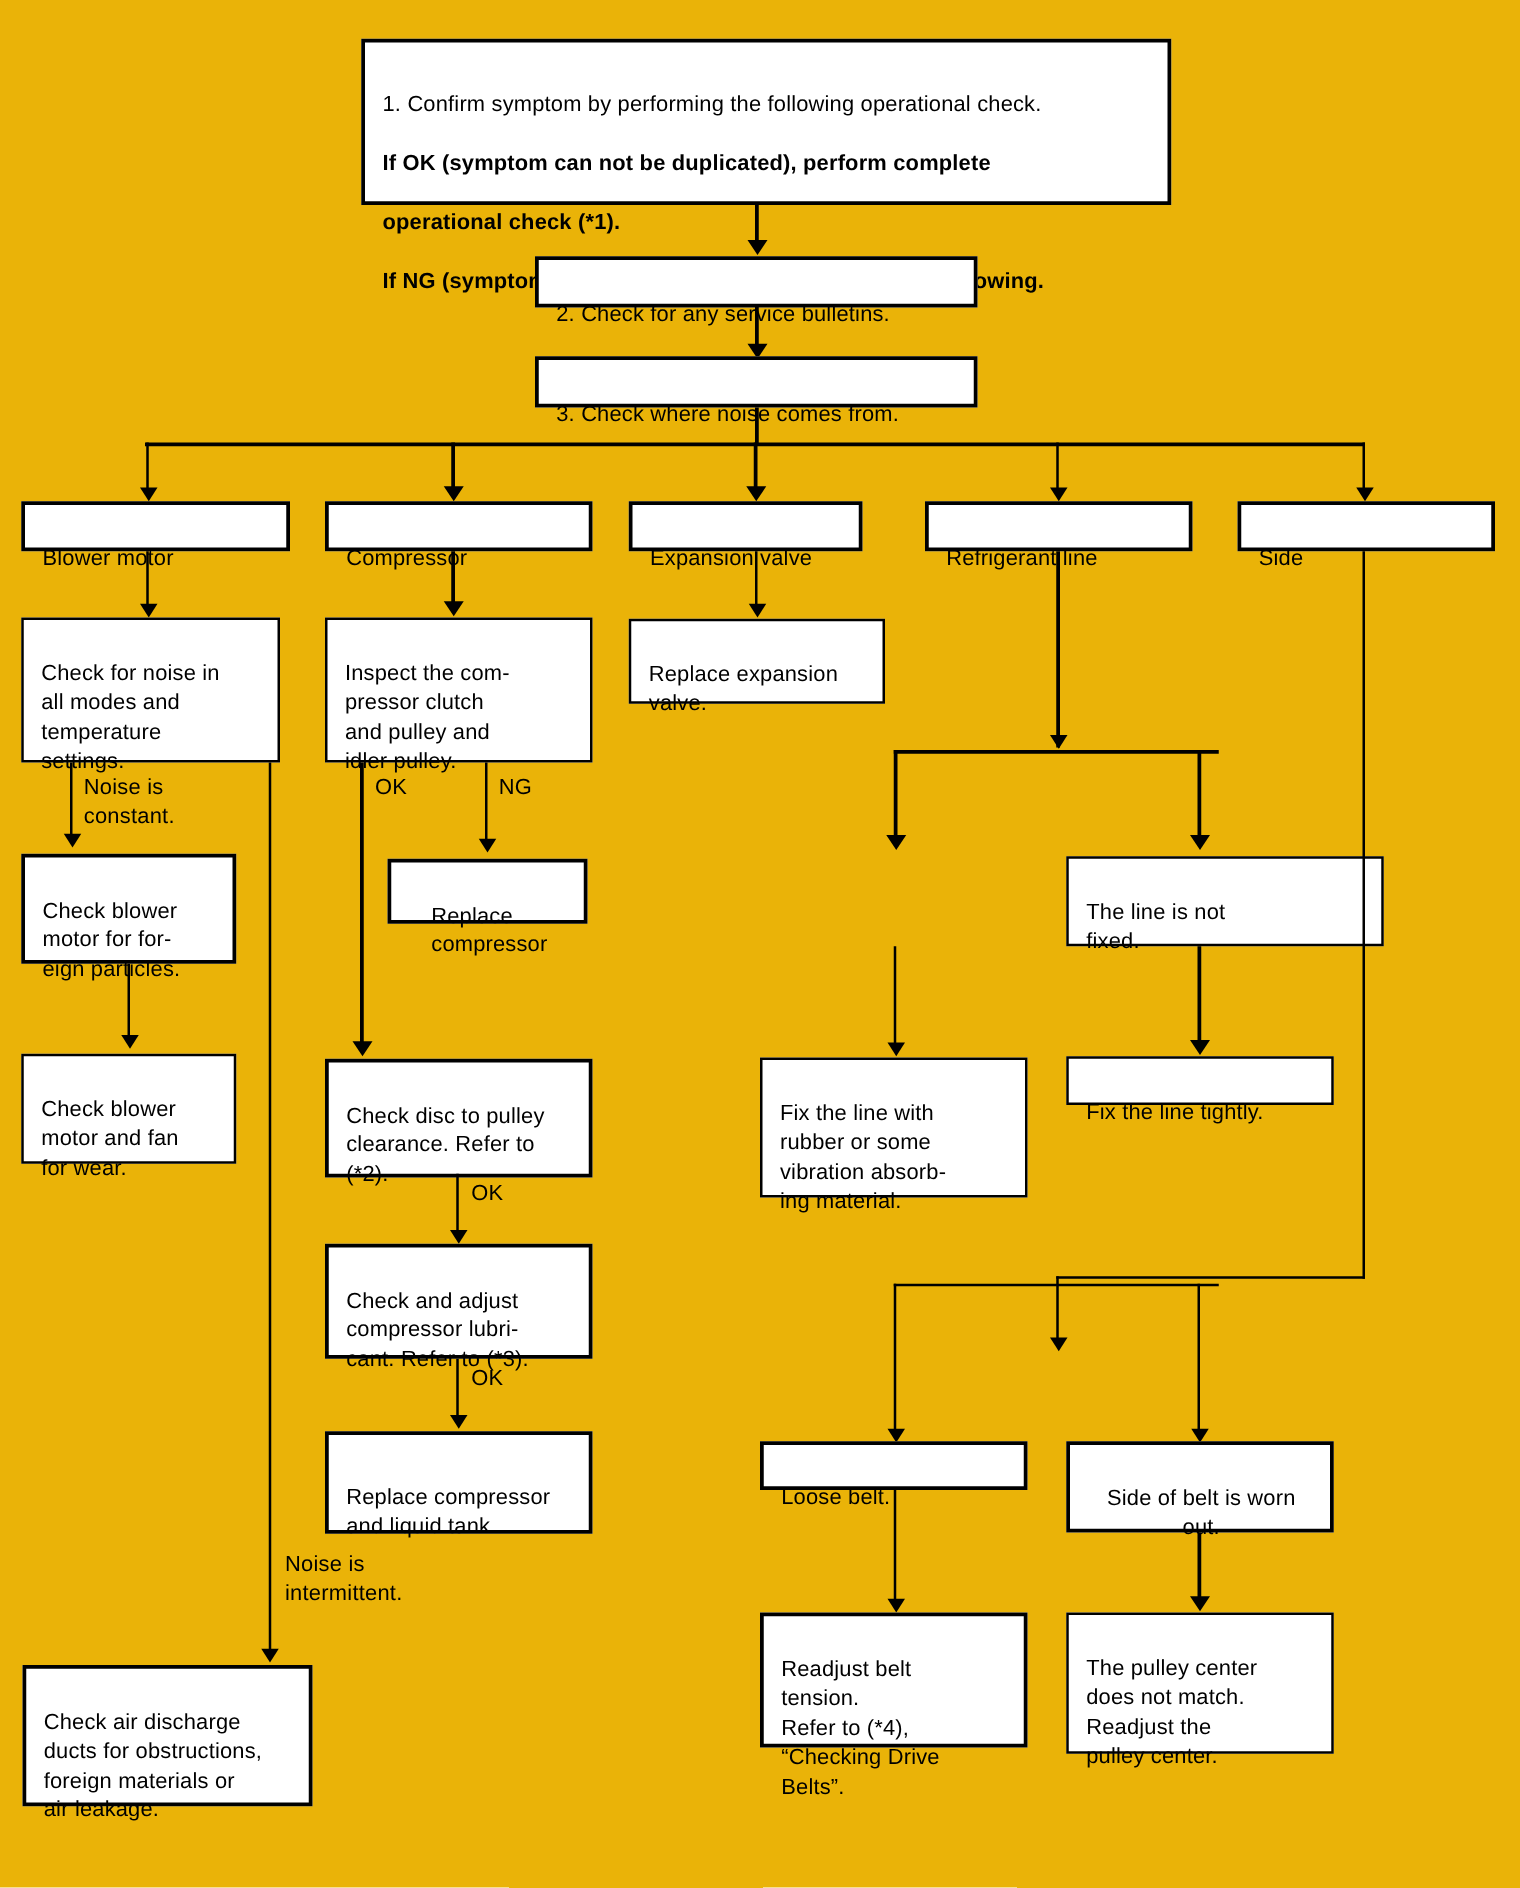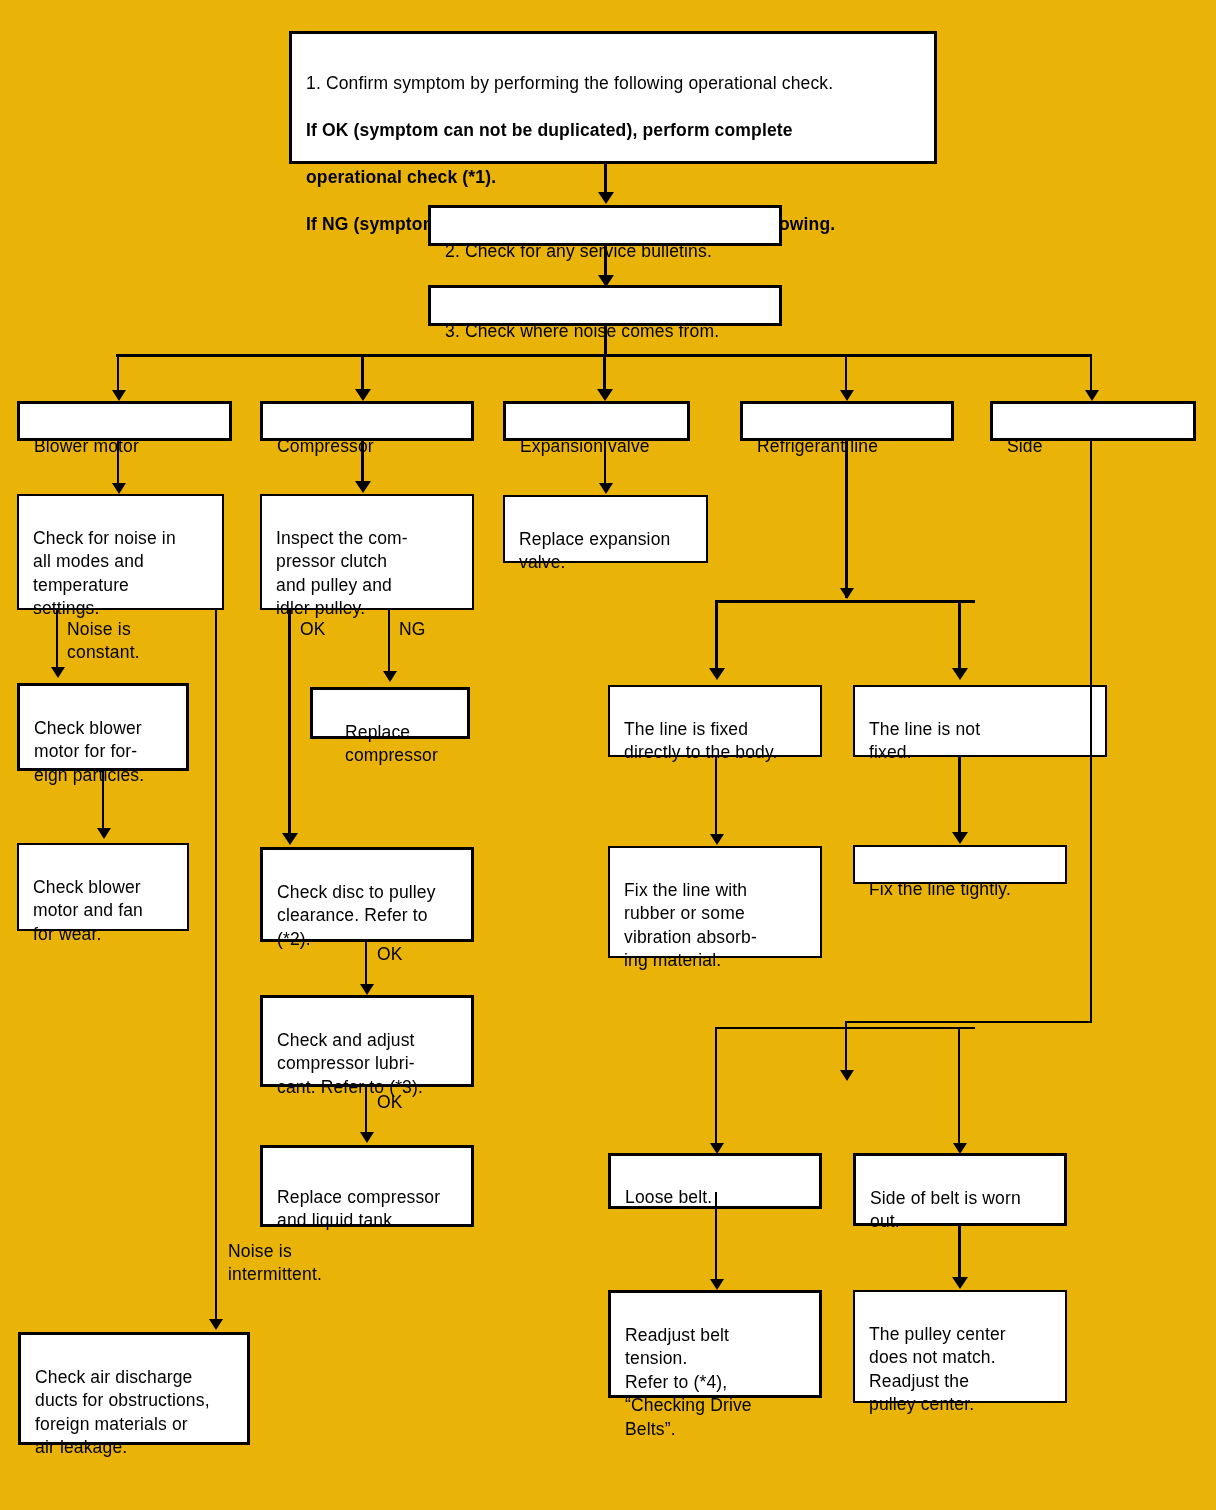--- a/index.html
+++ b/index.html
@@ -229,24 +229,20 @@
   <div class="vline t3" style="left:845px; top:441px; height:157px;"></div>
   <div class="arrow" style="left:840px; top:588px;"></div>
   <div class="hline t3" style="left:715px; top:600px; width:260px;"></div>
 
   <div class="vline t3" style="left:715px; top:600px; height:72px;"></div>
   <div class="arrow big" style="left:709px; top:668px;"></div>
 
   <div class="vline t3" style="left:958px; top:600px; height:72px;"></div>
   <div class="arrow big" style="left:952px; top:668px;"></div>
 
-  <div class="box" style="left:608px; top:685px; width:214px; height:72px;">
-    <span>The line is fixed
-directly to the body.</span>
-  </div>
 
   <div class="box" style="left:853px; top:685px; width:254px; height:72px;">
     <span>The line is not
 fixed.</span>
   </div>
 
   <div class="vline" style="left:715px; top:757px; height:80px;"></div>
   <div class="arrow" style="left:710px; top:834px;"></div>
 
   <div class="box" style="left:608px; top:846px; width:214px; height:112px;">
@@ -268,25 +264,25 @@
   <div class="vline" style="left:845px; top:1021px; height:54px;"></div>
   <div class="arrow" style="left:840px; top:1070px;"></div>
 
   <div class="hline" style="left:715px; top:1027px; width:260px;"></div>
   <div class="vline" style="left:715px; top:1027px; height:119px;"></div>
   <div class="arrow" style="left:710px; top:1143px;"></div>
 
   <div class="vline" style="left:958px; top:1027px; height:119px;"></div>
   <div class="arrow" style="left:953px; top:1143px;"></div>
 
-  <div class="box thick" style="left:608px; top:1153px; width:214px; height:56px; padding-top:6px;">
+  <div class="box thick" style="left:608px; top:1153px; width:214px; height:39px; padding-top:6px;">
     <span>Loose belt.</span>
   </div>
 
-  <div class="box thick" style="left:853px; top:1153px; width:214px; height:73px;">
+  <div class="box thick" style="left:853px; top:1153px; width:214px; height:73px;text-align:center;">
     <span>Side of belt is worn
 out.</span>
   </div>
 
   <div class="vline" style="left:715px; top:1192px; height:90px;"></div>
   <div class="arrow" style="left:710px; top:1279px;"></div>
 
   <div class="box thick" style="left:608px; top:1290px; width:214px; height:108px;">
     <span>Readjust belt
 tension.

